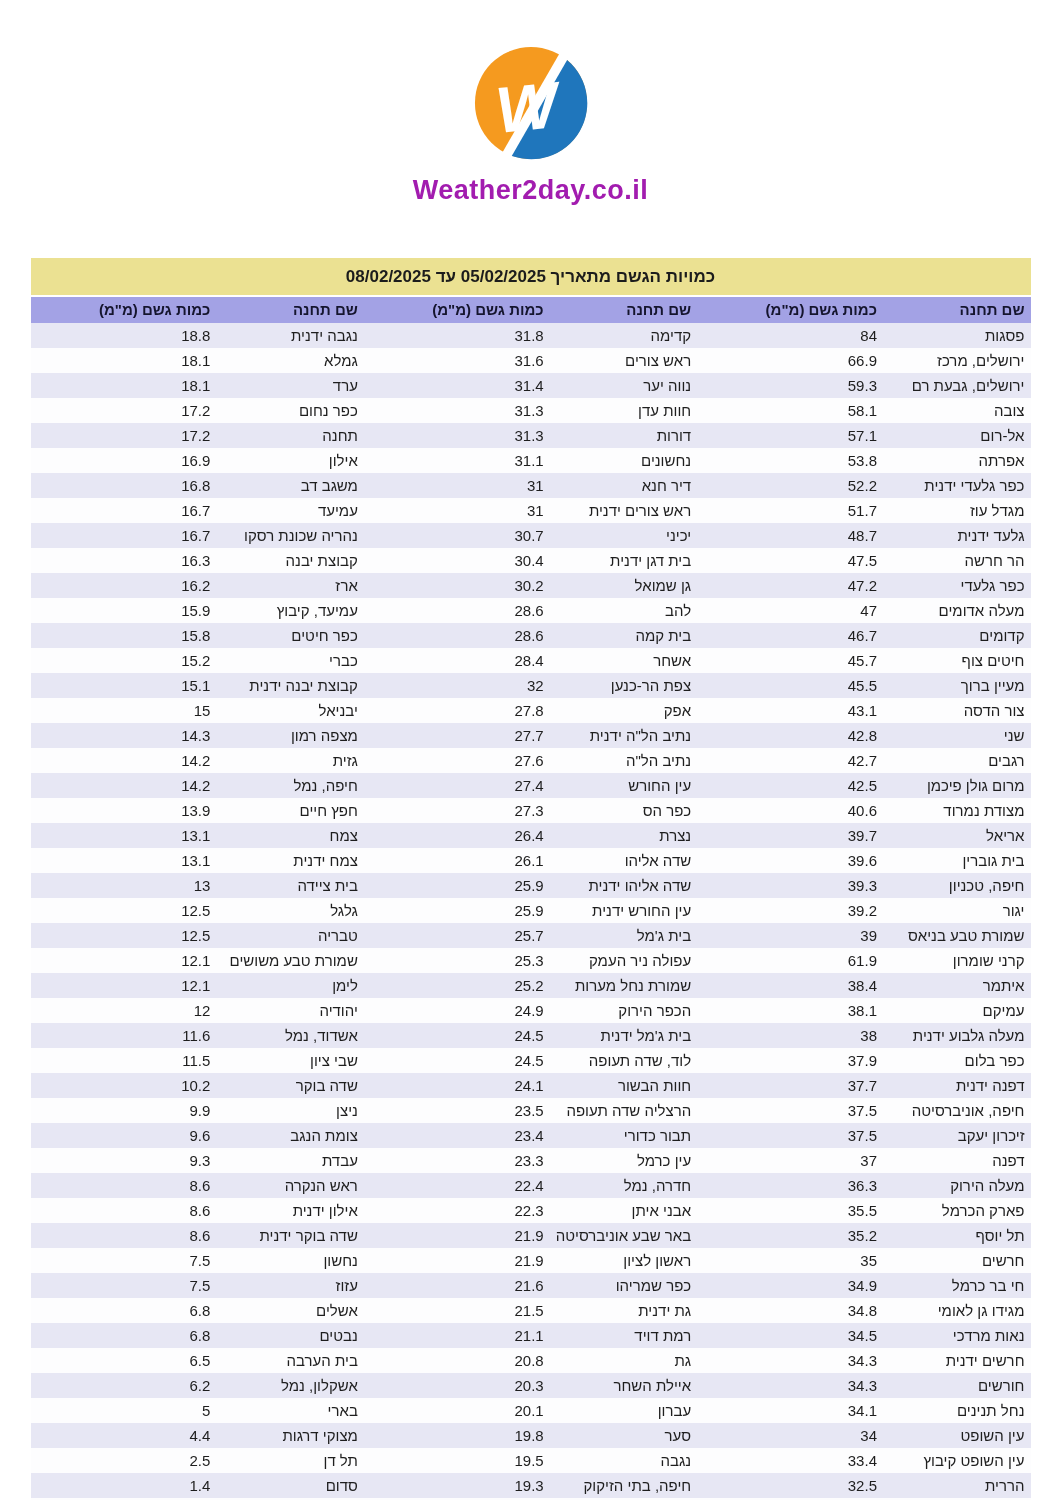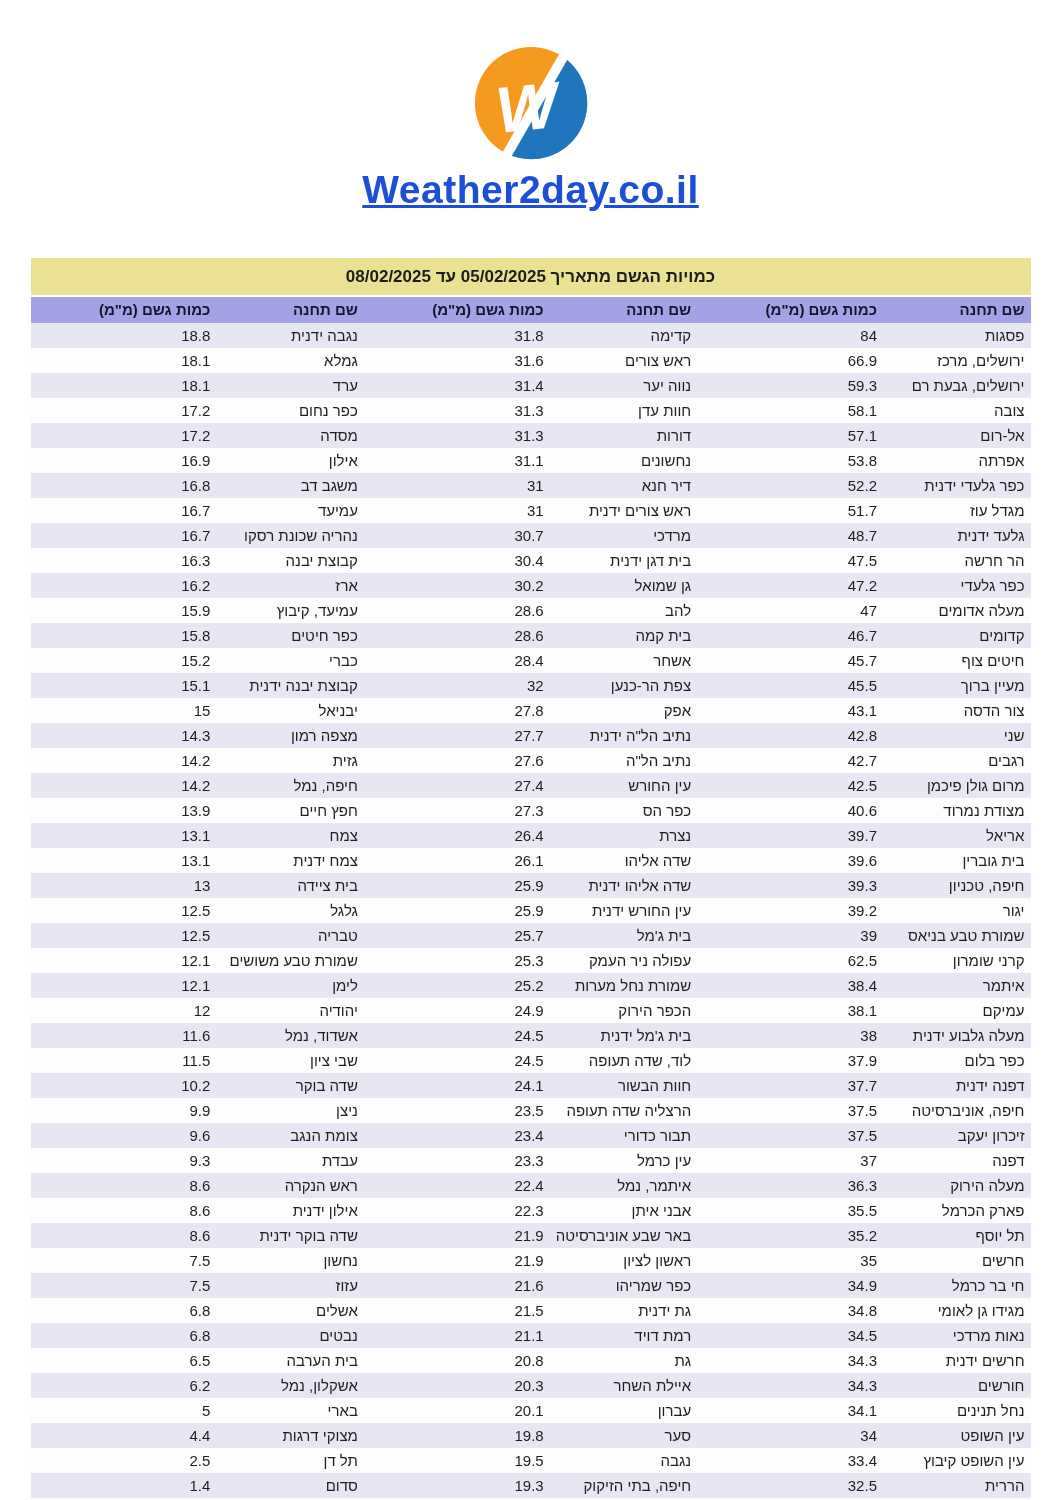--- a/index.html
+++ b/index.html
@@ -3,24 +3,23 @@
 <meta charset="utf-8">
 <style>
   html, body { margin: 0; padding: 0; background: #ffffff; }
   .page {
     width: 1061px; min-height: 1500px; background: #ffffff;
     font-family: "Liberation Sans", "DejaVu Sans", sans-serif;
     box-sizing: border-box;
   }
   .logo-wrap { text-align: center; padding-top: 44px; line-height: 0; }
   .brand {
-    text-align: center; font-size: 39px; font-weight: bold;
-    color: #1d4ed8; margin-top: 6px; line-height: 44px; direction: ltr;
+    text-align: center; font-size: 27px; font-weight: bold;
+    color: #a21caf; margin-top: 6px; line-height: 44px; direction: ltr;
     letter-spacing: 0.5px;
-    text-decoration: underline;
   }
   .content { width: 1000px; margin: 16px auto 0 auto; direction: rtl; }
   .banner {
     background: #EBE192; color: #1c1c1c; text-align: center;
     font-weight: bold; font-size: 17px; padding: 9px 0 8px 0;
     margin-bottom: 2px;
     margin-top: 46px;
   }
   table.rain {
     width: 100%; border-collapse: separate; border-spacing: 0;
@@ -98,21 +97,21 @@
             <td class="col-name">חוות עדן</td>
             <td class="col-amount">31.3</td>
             <td class="col-name">כפר נחום</td>
             <td class="col-amount">17.2</td>
           </tr>
           <tr>
             <td class="col-name">אל-רום</td>
             <td class="col-amount">57.1</td>
             <td class="col-name">דורות</td>
             <td class="col-amount">31.3</td>
-            <td class="col-name">מסדה</td>
+            <td class="col-name">תחנה</td>
             <td class="col-amount">17.2</td>
           </tr>
           <tr>
             <td class="col-name">אפרתה</td>
             <td class="col-amount">53.8</td>
             <td class="col-name">נחשונים</td>
             <td class="col-amount">31.1</td>
             <td class="col-name">אילון</td>
             <td class="col-amount">16.9</td>
           </tr>
@@ -128,21 +127,21 @@
             <td class="col-name">מגדל עוז</td>
             <td class="col-amount">51.7</td>
             <td class="col-name">ראש צורים ידנית</td>
             <td class="col-amount">31</td>
             <td class="col-name">עמיעד</td>
             <td class="col-amount">16.7</td>
           </tr>
           <tr>
             <td class="col-name">גלעד ידנית</td>
             <td class="col-amount">48.7</td>
-            <td class="col-name">מרדכי</td>
+            <td class="col-name">יכיני</td>
             <td class="col-amount">30.7</td>
             <td class="col-name">נהריה שכונת רסקו</td>
             <td class="col-amount">16.7</td>
           </tr>
           <tr>
             <td class="col-name">הר חרשה</td>
             <td class="col-amount">47.5</td>
             <td class="col-name">בית דגן ידנית</td>
             <td class="col-amount">30.4</td>
             <td class="col-name">קבוצת יבנה</td>
@@ -263,21 +262,21 @@
           <tr>
             <td class="col-name">שמורת טבע בניאס</td>
             <td class="col-amount">39</td>
             <td class="col-name">בית ג'מל</td>
             <td class="col-amount">25.7</td>
             <td class="col-name">טבריה</td>
             <td class="col-amount">12.5</td>
           </tr>
           <tr>
             <td class="col-name">קרני שומרון</td>
-            <td class="col-amount">62.5</td>
+            <td class="col-amount">61.9</td>
             <td class="col-name">עפולה ניר העמק</td>
             <td class="col-amount">25.3</td>
             <td class="col-name">שמורת טבע משושים</td>
             <td class="col-amount">12.1</td>
           </tr>
           <tr>
             <td class="col-name">איתמר</td>
             <td class="col-amount">38.4</td>
             <td class="col-name">שמורת נחל מערות</td>
             <td class="col-amount">25.2</td>
@@ -336,21 +335,21 @@
             <td class="col-name">דפנה</td>
             <td class="col-amount">37</td>
             <td class="col-name">עין כרמל</td>
             <td class="col-amount">23.3</td>
             <td class="col-name">עבדת</td>
             <td class="col-amount">9.3</td>
           </tr>
           <tr>
             <td class="col-name">מעלה הירוק</td>
             <td class="col-amount">36.3</td>
-            <td class="col-name">איתמר, נמל</td>
+            <td class="col-name">חדרה, נמל</td>
             <td class="col-amount">22.4</td>
             <td class="col-name">ראש הנקרה</td>
             <td class="col-amount">8.6</td>
           </tr>
           <tr>
             <td class="col-name">פארק הכרמל</td>
             <td class="col-amount">35.5</td>
             <td class="col-name">אבני איתן</td>
             <td class="col-amount">22.3</td>
             <td class="col-name">אילון ידנית</td>

